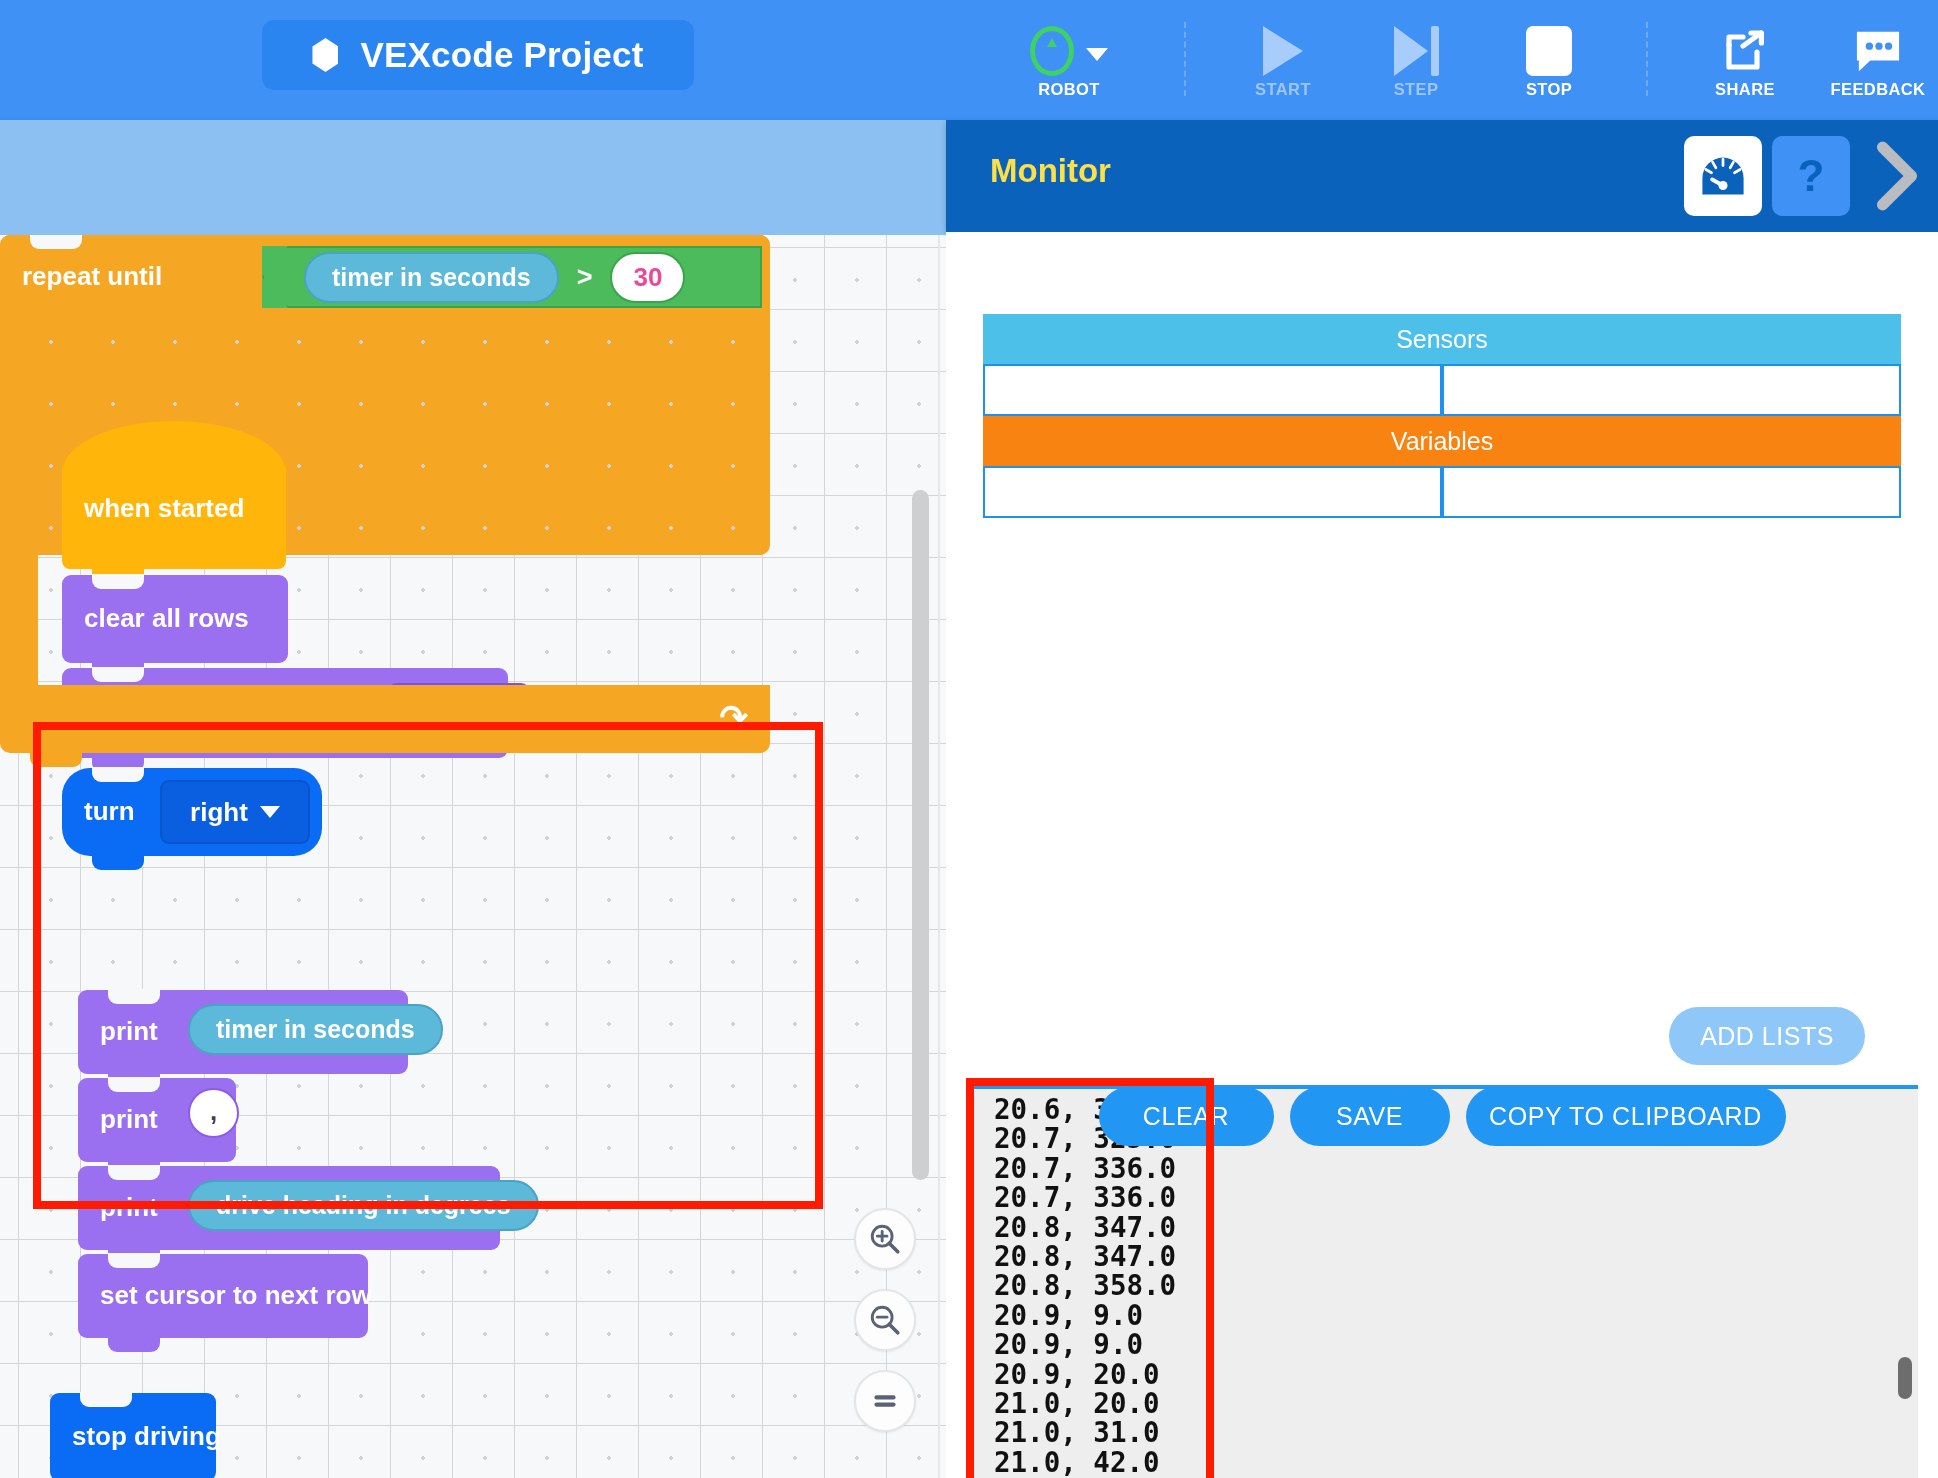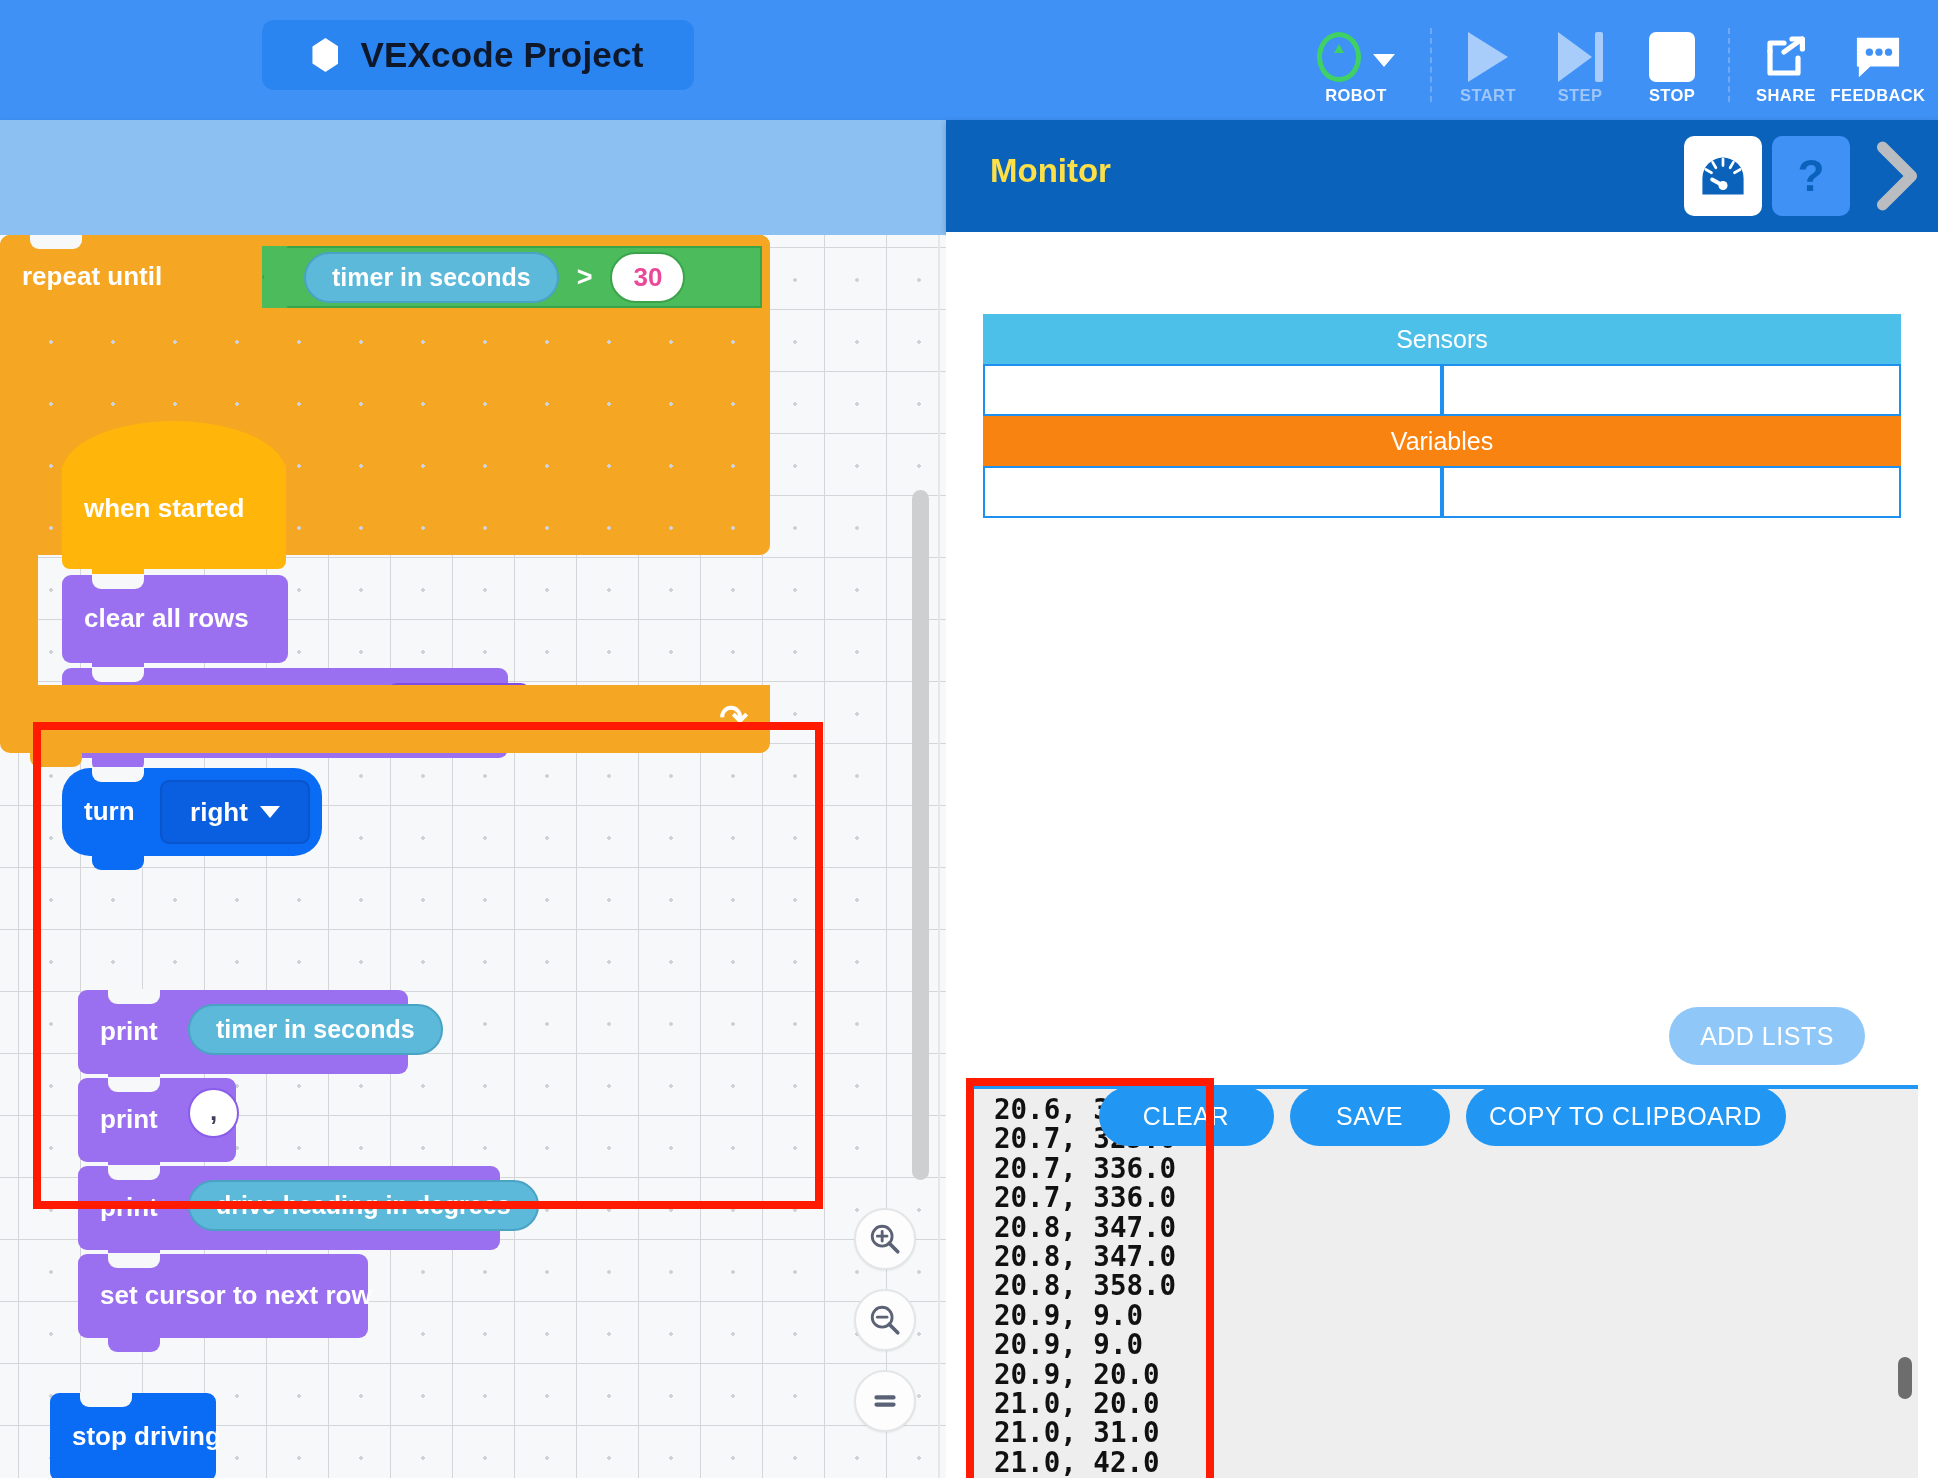--- a/index.html
+++ b/index.html
@@ -21,27 +21,27 @@
     position: absolute; left: 262px; top: 20px;
     width: 432px; height: 70px;
     background: #2b85f0; border-radius: 12px;
     display: flex; align-items: center; justify-content: center; gap: 22px;
   }
   #project-chip .hex {
     width: 26px; height: 34px; background: #fff;
     clip-path: polygon(50% 0%, 100% 25%, 100% 75%, 50% 100%, 0% 75%, 0% 25%);
   }
   #project-title {
-    color: #0f172a; font-size: 35px; font-weight: 700; letter-spacing: .2px;
+    color: #ffffff; font-size: 35px; font-weight: 700; letter-spacing: .2px;
     white-space: nowrap;
   }
 
   #toolbar {
-    position: absolute; right: 14px; top: 22px;
-    display: flex; align-items: flex-start; height: 100px;
+    position: absolute; right: 14px; top: 16px;
+    display: flex; align-items: flex-start; height: 100px; gap: 41px;
   }
   .tool {
     width: 92px; height: 96px;
     display: flex; flex-direction: column; align-items: center; justify-content: flex-start;
     padding-top: 8px;
   }
   .tool .glyph { height: 54px; display:flex; align-items:center; justify-content:center; }
   .tool .lbl {
     font-size: 16.5px; font-weight: 700; color: #fff; letter-spacing: .4px;
     margin-top: 2px; white-space: nowrap;

